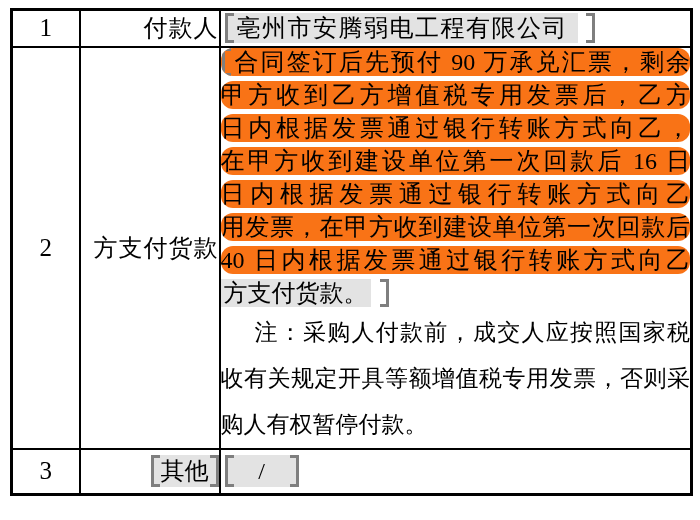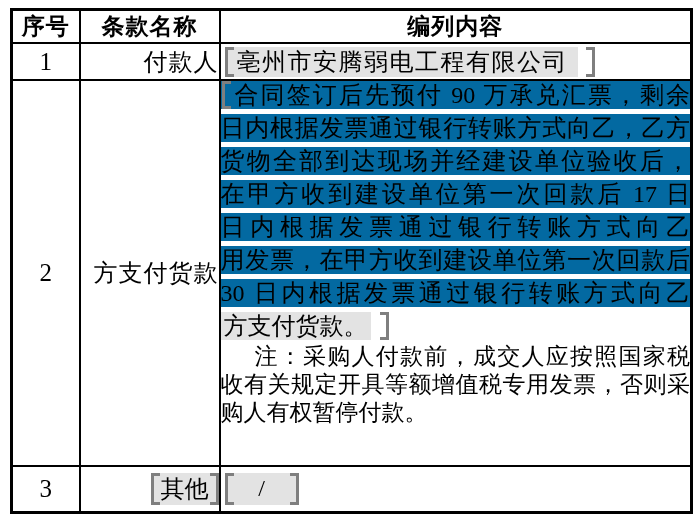--- a/index.html
+++ b/index.html
@@ -32,31 +32,31 @@
   .field-r1 { display:flex; align-items:center; margin-left:4px; height:100%; }
   .field-r1 .fill { display:inline-flex; align-items:center; height:30px; }
   .field-r1 .fill .brk { height:30px; }
   .field-r1 .txt { font-size:24px; letter-spacing:1.5px; padding:0 10px 0 3px; white-space:nowrap; }
   .field-r1 .gap { width:8px; }
   .field-r1 .brk-right.outside { height:30px; }
 
   
   .gline {
     height:28px; line-height:28px; margin-bottom:5px; overflow:hidden;
-    font-size:24px; background:#0369a1;
-    text-align:justify; text-align-last:justify; text-justify:inter-character;
+    font-size:24px; background:#f97316;
+    text-align:justify; text-align-last:justify; text-justify:inter-character;border-radius:12px;
   }
   .gline.first { position:relative; padding-left:14px; }
   .gline.first .brk { position:absolute; left:1px; top:0; height:28px; }
   .lastline { height:28px; white-space:nowrap; }
   .lastline .txt { display:inline-block; height:28px; line-height:28px; font-size:24px; background:#e3e3e3; padding:0 3px; vertical-align:top; }
   .lastline .brk { margin-left:9px; vertical-align:top; }
 
   .note {
-    font-size:23px; line-height:28px; margin-top:3px;
+    font-size:23px; line-height:46px; margin-top:3px;
     text-align:justify; text-justify:inter-character; text-indent:34px;
   }
 
   
   .field-r3name { display:inline-flex; align-items:center; background:#e3e3e3; height:32px; vertical-align:middle;margin-left:24px; }
   .field-r3name .brk { height:32px; }
   .field-r3name .txt { font-size:24px; padding:0 1px; }
   .field-slash { display:inline-flex; align-items:center; background:#e3e3e3; height:32px; width:74px; margin-left:4px; vertical-align:middle; }
   .field-slash .brk { height:32px; }
   .field-slash .txt { flex:1; text-align:center; font-size:24px; }
@@ -65,25 +65,20 @@
 <body>
 
 <div class="page">
   <table class="clause">
     <colgroup>
       <col style="width:68px">
         <col style="width:140px">
         <col style="width:472px">
     </colgroup>
     <tbody>
-        <tr>
-      <th class="hdr">序号</th>
-      <th class="hdr">条款名称</th>
-      <th class="hdr">编列内容</th>
-    </tr>
 
     <tr style="height:37px;">
       <td class="num">1</td>
       <td class="name">付款人</td>
       <td class="content">
         <div class="field-r1">
           <span class="fill shade">
             <span class="brk brk-left"></span>
             <span class="txt">亳州市安腾弱电工程有限公司</span>
           </span>
@@ -94,26 +89,26 @@
     </tr>
 
     <tr style="height:386px;">
       <td class="num">2</td>
       <td class="name">方支付货款</td>
       <td class="content-top">
         <div>
           <div class="gline first">
             <span class="brk brk-left"></span><span>合同签订后先预付 90 万承兑汇票，剩余</span>
           </div>
-          <div class="gline">日内根据发票通过银行转账方式向乙，乙方</div>
-          <div class="gline">货物全部到达现场并经建设单位验收后，</div>
-          <div class="gline">在甲方收到建设单位第一次回款后 17 日</div>
+          <div class="gline">甲方收到乙方增值税专用发票后，乙方</div>
+          <div class="gline">日内根据发票通过银行转账方式向乙，</div>
+          <div class="gline">在甲方收到建设单位第一次回款后 16 日</div>
           <div class="gline">日内根据发票通过银行转账方式向乙</div>
           <div class="gline">用发票，在甲方收到建设单位第一次回款后</div>
-          <div class="gline">30 日内根据发票通过银行转账方式向乙</div>
+          <div class="gline">40 日内根据发票通过银行转账方式向乙</div>
           <div class="lastline">
             <span class="txt">方支付货款。</span><span class="brk brk-right"></span>
           </div>
         </div>
         <div class="note">注：采购人付款前，成交人应按照国家税收有关规定开具等额增值税专用发票，否则采购人有权暂停付款。</div>
       </td>
     </tr>
 
     <tr style="height:46px;">
       <td class="num">3</td>

